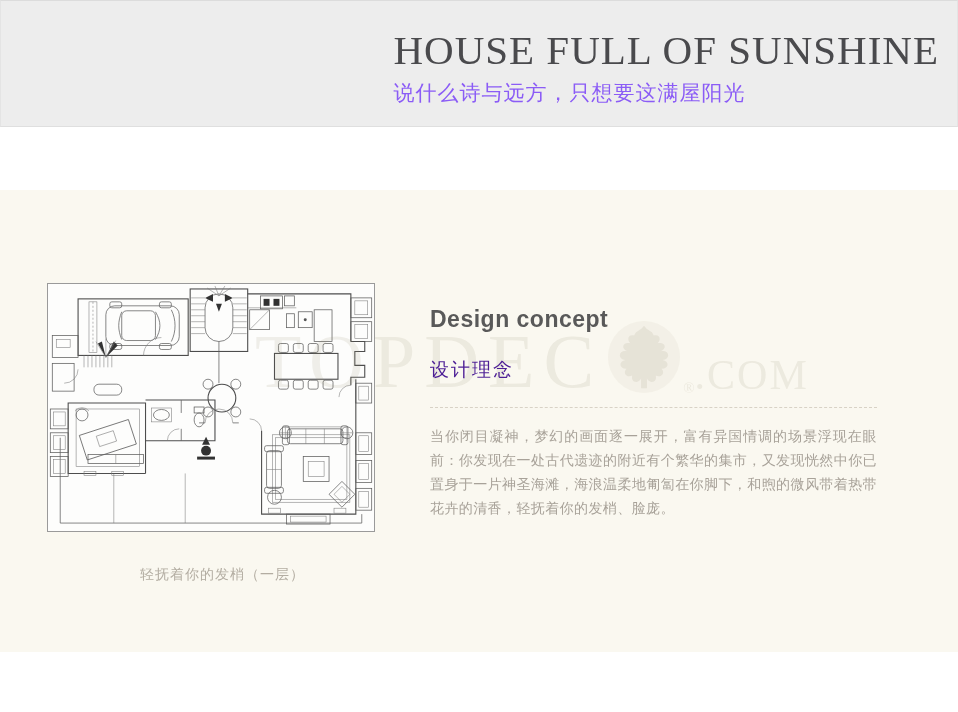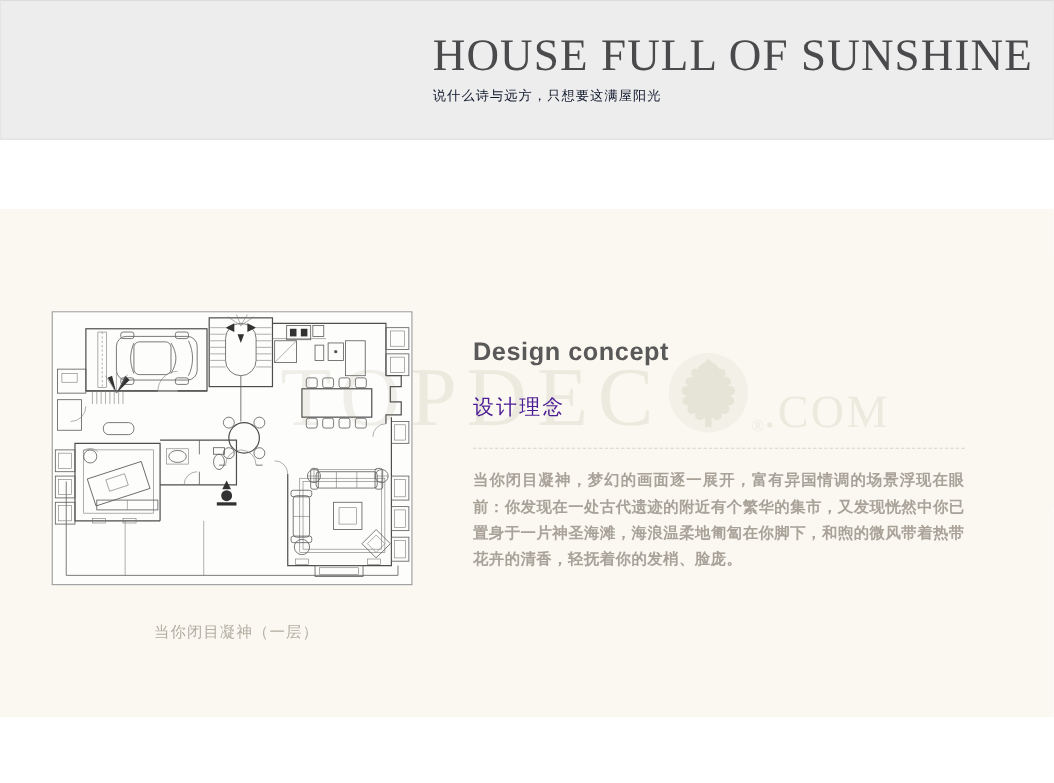--- a/index.html
+++ b/index.html
@@ -7,21 +7,21 @@
               font-family:"Liberation Sans","DejaVu Sans",sans-serif; }
 
   
   .header { position:relative; width:958px; height:127px; background:#ededed;
             border-top:1px solid #dcdcdc; border-bottom:1px solid #dfdfdf;
             border-left:1px solid #e4e4e4; border-right:1px solid #e4e4e4; }
   .header-inner { position:absolute; right:18px; top:0; text-align:left; }
   .page-title { font-family:"Liberation Serif","DejaVu Serif",serif;
                 font-size:41px; line-height:44px; margin-top:27px;
                 color:#4a4a4d; letter-spacing:1px; font-weight:400; white-space:nowrap; }
-  .page-subtitle { font-size:12px; color:#0f172a; margin-top:7px; letter-spacing:1px; }
+  .page-subtitle { font-size:21px; color:#8b5cf6; margin-top:7px; letter-spacing:1px; }
 
   
   .band { position:relative; width:958px; height:462px; margin-top:63px; background:#faf8f0; }
 
   
   .plan-box { position:absolute; left:47px; top:93px; width:328px; height:249px;
               background:#fdfdfc; border:1px solid #9a9a9a; z-index:1; }
   .plan-box svg { display:block; width:100%; height:100%; }
   .plan-caption { position:absolute; left:140px; top:376px; font-size:14px;
                   color:#b3ada2; letter-spacing:1px; z-index:3; }
@@ -37,21 +37,21 @@
             font-family:"Liberation Serif","DejaVu Serif",serif; }
   .wm-domain { font-family:"Liberation Serif","DejaVu Serif",serif;
                font-size:42px; line-height:42px; margin-top:26px; letter-spacing:2px; }
 
   
   .concept { position:absolute; left:430px; top:116px; width:447px; z-index:3; }
   .concept-en { font-size:23px; font-weight:700; color:#595959; letter-spacing:0.5px; }
   .concept-zh { font-size:19px; color:#4c1d95; letter-spacing:2px; margin-top:24px; }
   .dash-rule { border:0; border-top:1px dashed #d8d2c6; margin-top:24px; width:447px; }
   .concept-text { margin-top:16px; font-size:14px; line-height:24px; color:#a8a299;
-                  text-align:justify; letter-spacing:0.4px;font-weight:bold; }
+                  text-align:justify; letter-spacing:0.4px; }
 
   
   .w  { stroke:#4d4d4d; stroke-width:1.1; fill:none; }
   .f  { stroke:#5d5d5d; stroke-width:0.75; fill:none; }
   .t  { stroke:#7a7a7a; stroke-width:0.55; fill:none; }
   .dk { fill:#323232; stroke:none; }
 </style>
 </head>
 <body>
 
@@ -228,14 +228,14 @@
     <span class="wm-domain">.COM</span>
   </div>
 
   <div class="concept">
     <div class="concept-en">Design concept</div>
     <div class="concept-zh">设计理念</div>
     <hr class="dash-rule">
     <p class="concept-text">当你闭目凝神，梦幻的画面逐一展开，富有异国情调的场景浮现在眼前：你发现在一处古代遗迹的附近有个繁华的集市，又发现恍然中你已置身于一片神圣海滩，海浪温柔地匍匐在你脚下，和煦的微风带着热带花卉的清香，轻抚着你的发梢、脸庞。</p>
   </div>
 
-  <div class="plan-caption">当你闭目凝神（一层）</div>
+  <div class="plan-caption">轻抚着你的发梢（一层）</div>
 </div>
 
 </body></html>

